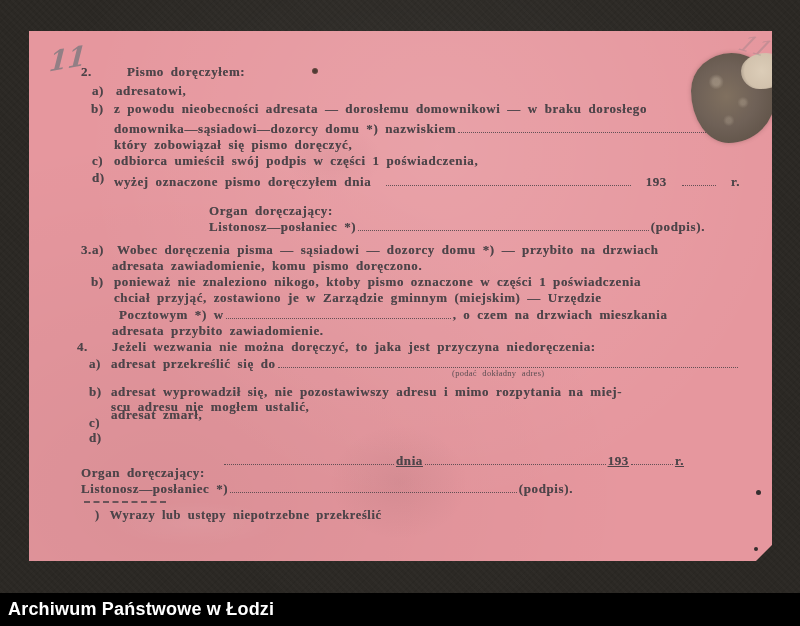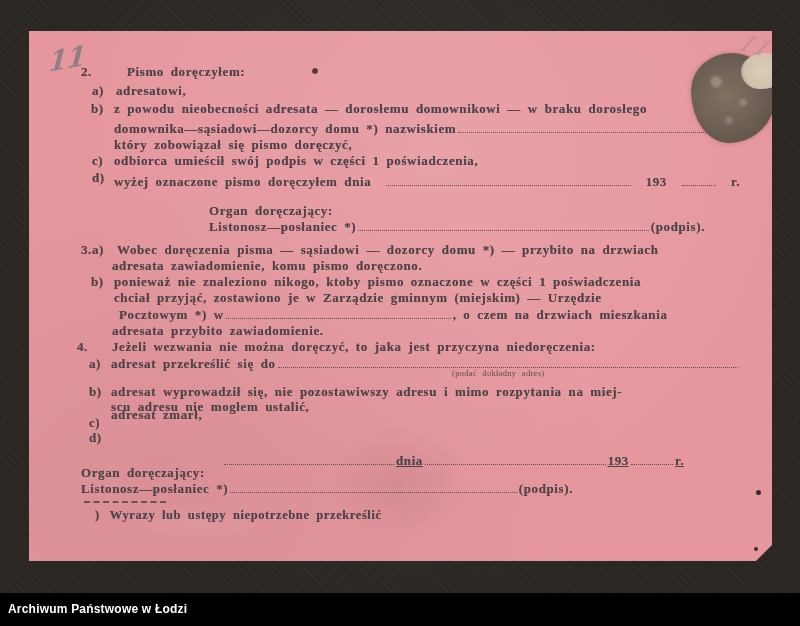--- a/index.html
+++ b/index.html
@@ -82,21 +82,21 @@
     background:radial-gradient(circle,#4e3a34 30%,#6b4a42 70%,transparent 100%);}
   #speck-r1{left:727px;top:459px;width:5px;height:5px;background:#352e2f;}
   #speck-r2{left:725px;top:516px;width:4px;height:4px;background:#352e2f;}
   
   #footer-bar{
     position:absolute;left:0;bottom:0;width:800px;height:33px;
     background:var(--bar,#000);
   }
   #footer-bar .wm{
     position:absolute;left:8px;top:0;height:33px;line-height:32px;
-    font-family:"Liberation Sans", sans-serif;font-weight:700;font-size:12px;
+    font-family:"Liberation Sans", sans-serif;font-weight:700;font-size:18px;
     color:var(--bar-text,#fff);letter-spacing:.2px;
   }
 </style>
 </head>
 <body>
 
 <div id="stage">
 
   <div id="card">
     <div class="smudge" id="smudge-a"></div>

